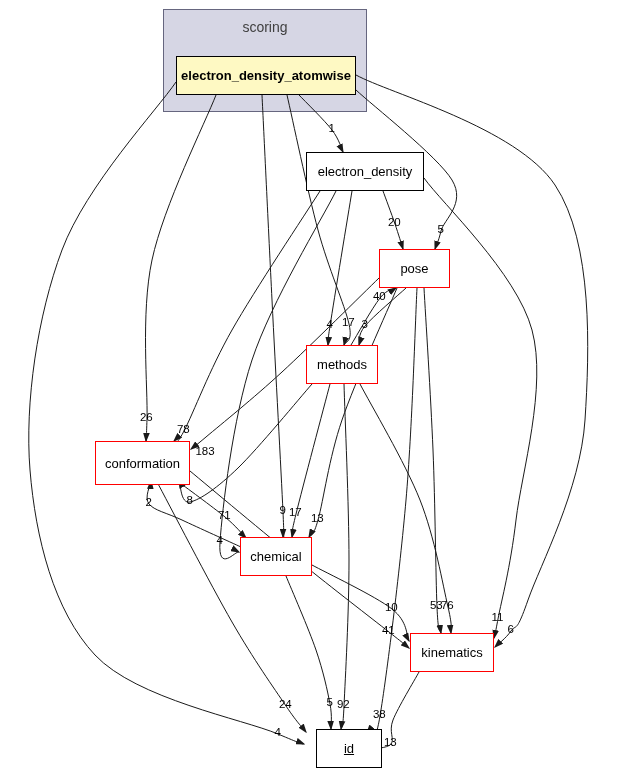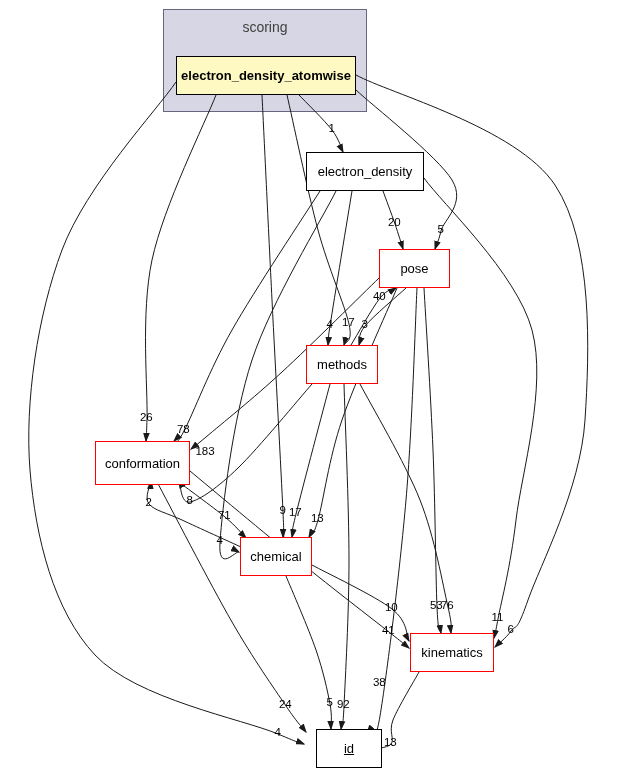--- a/index.html
+++ b/index.html
@@ -83,21 +83,21 @@
       <div class="edge-label" style="left: 278px; top: 734px;">4</div>
       <div class="edge-label" style="left: 395px; top: 224px;">20</div>
       <div class="edge-label" style="left: 330px; top: 326px;">4</div>
       <div class="edge-label" style="left: 184px; top: 431px;">78</div>
       <div class="edge-label" style="left: 220px; top: 542px;">4</div>
       <div class="edge-label" style="left: 498px; top: 619px;">11</div>
       <div class="edge-label" style="left: 365px; top: 326px;">3</div>
       <div class="edge-label" style="left: 206px; top: 437px; margin-top: 16px;">183</div>
       <div class="edge-label" style="left: 318px; top: 520px;">13</div>
       <div class="edge-label" style="left: 437px; top: 607px;">53</div>
-      <div class="edge-label" style="left: 380px; top: 684px;">38</div>
+      <div class="edge-label" style="left: 380px; top: 716px;">38</div>
       <div class="edge-label" style="left: 380px; top: 298px;">40</div>
       <div class="edge-label" style="left: 190px; top: 502px;">8</div>
       <div class="edge-label" style="left: 296px; top: 514px;">17</div>
       <div class="edge-label" style="left: 448px; top: 607px;">76</div>
       <div class="edge-label" style="left: 344px; top: 706px;">92</div>
       <div class="edge-label" style="left: 225px; top: 517px;">71</div>
       <div class="edge-label" style="left: 389px; top: 632px;">41</div>
       <div class="edge-label" style="left: 286px; top: 706px;">24</div>
       <div class="edge-label" style="left: 149px; top: 504px;">2</div>
       <div class="edge-label" style="left: 392px; top: 609px;">10</div>

